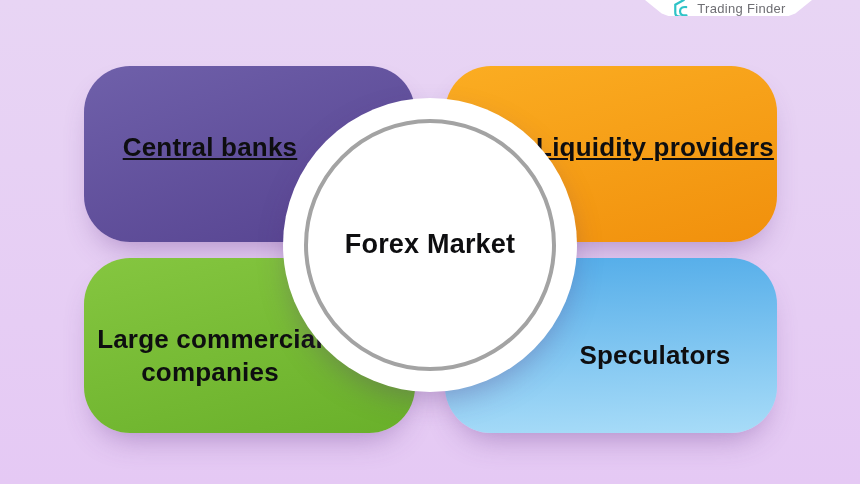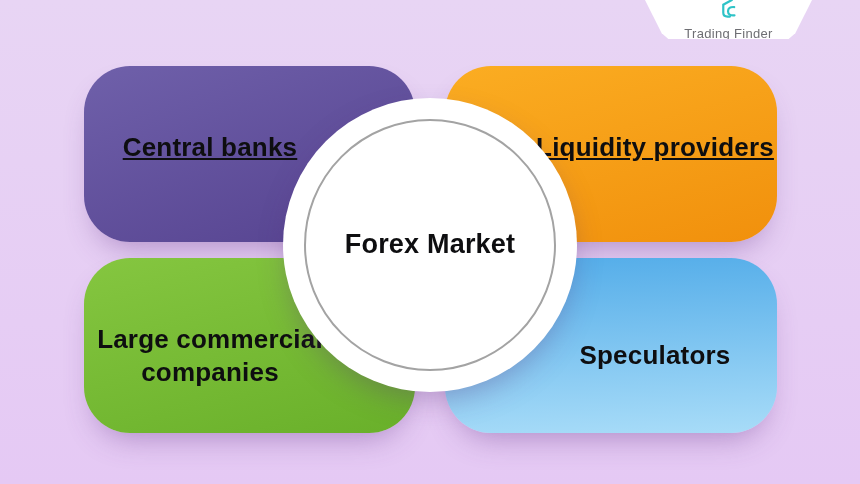--- a/index.html
+++ b/index.html
@@ -46,48 +46,47 @@
     position: absolute;
     left: 283px; top: 98px;
     width: 294px; height: 294px;
     border-radius: 50%;
     background: #FFFFFF;
     box-shadow: 0 12px 30px -6px rgba(88, 48, 120, 0.35);
   }
   .center-ring {
     position: absolute;
     inset: 21px;
-    border: 2px solid #a3a3a3;
+    border: 4px solid #a3a3a3;
     border-radius: 50%;
     display: flex;
     flex-direction: row;
     align-items: center;
     justify-content: center;
     text-align: right;
   }
   .center-line {
     font-size: 27px;
     font-weight: 700;
     line-height: 1.3;
     color: #0E0E10;
     letter-spacing: 0.2px;
   }
 
   
   .brand-banner {
     position: absolute;
     left: 645px; top: 0;
-    width: 167px; height: 39px;
+    width: 167px; height: 16px;
     background: #FFFFFF;
     clip-path: polygon(0% 0%, 100% 0%, 90% 85%, 86% 100%, 14% 100%, 10% 85%);
     display: flex;
     align-items: center;
     justify-content: center;
     gap: 7px;
-    flex-direction: column;
   }
   .brand-icon { width: 19px; height: 21px; flex: 0 0 auto; }
   .brand-icon path { stroke: #2EC3C7; fill: none; stroke-width: 2.3; stroke-linecap: round; }
   .brand-name {
     font-size: 13px;
     color: #6E6E73;
     letter-spacing: 0.3px;
     white-space: nowrap;
   }
 </style>

